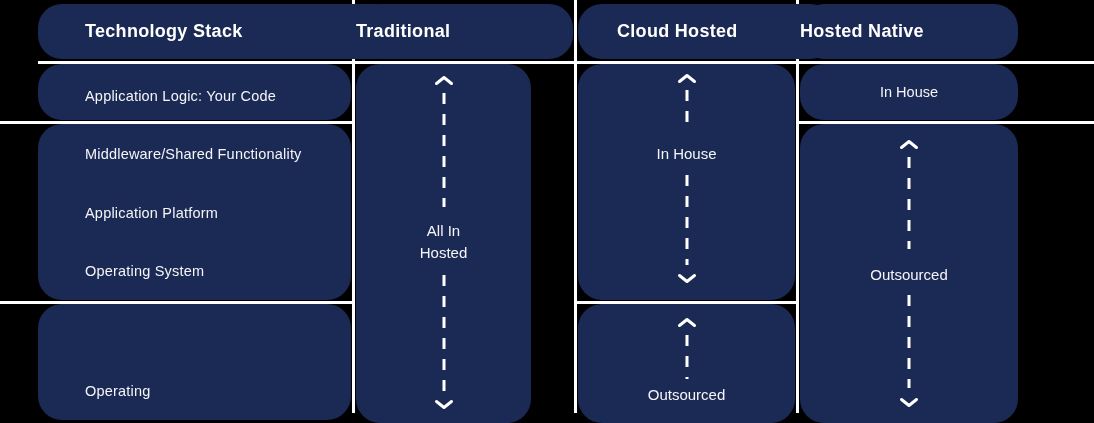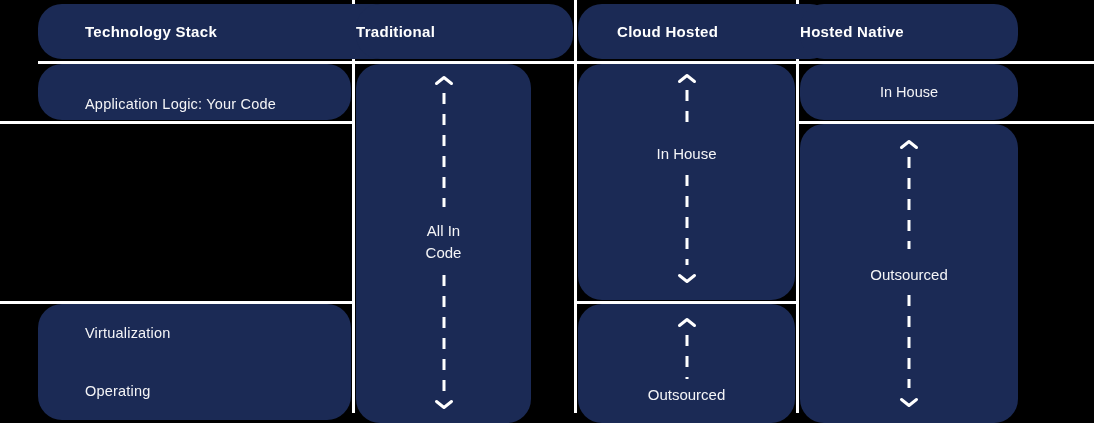--- a/index.html
+++ b/index.html
@@ -24,21 +24,21 @@
     border-radius: 24px;
   }
   .vline, .hline { position: absolute; background: var(--line); }
   .vline { width: 3px; top: 0; height: 413px; }
   .hline { height: 3px; }
 
   .header-box {
     display: flex;
     align-items: center;
     font-weight: 700;
-    font-size: 15px;
+    font-size: 18px;
     letter-spacing: 0.3px;
     color: #ffffff;
   }
   .header-center { justify-content: flex-start; }
   .header-left { padding-left: 47px; }
 
   .rowlabel {
     position: absolute;
     left: 47px;
     right: 8px;
@@ -95,41 +95,45 @@
   <div class="hline" style="top:121px; left:0; width:355px;"></div>
   <div class="hline" style="top:121px; left:796px; width:298px;"></div>
   <div class="hline" style="top:301px; left:0; width:355px;"></div>
   <div class="hline" style="top:301px; left:574px; width:225px;"></div>
 
   <div class="box header-box header-left" style="left:38px; top:4px; width:313px; height:55px;">
     <span>Technology Stack</span>
   </div>
 
   <div class="box" style="left:38px; top:64px; width:313px; height:56px;">
-    <span class="rowlabel" style="top:16px; height:48px;">Application Logic: Your Code</span>
+    <span class="rowlabel" style="top:8px; height:48px;">Application Logic: Your Code</span>
   </div>
 
+  <div class="box" style="left:38px; top:124px; width:313px; height:176px;">
+    <span class="rowlabel" style="top:0; height:59px;">Middleware/Shared Functionality</span>
+    <span class="rowlabel" style="top:59px; height:59px;">Application Platform</span>
+    <span class="rowlabel" style="top:118px; height:58px;">Operating System</span>
+  </div>
 
   <div class="box" style="left:38px; top:304px; width:313px; height:116px;">
-    <span class="rowlabel" style="top:0; height:58px;">Virtualization</span>
     <span class="rowlabel" style="top:58px; height:58px;">Operating</span>
   </div>
 
   <div class="box header-box header-center" style="left:356px; top:4px; width:217px; height:55px;">
     <span>Traditional</span>
   </div>
 
   <div class="box" style="left:356px; top:64px; width:175px; height:359px;">
     <svg class="chev" style="top:11px;" viewBox="0 0 20 11">
       <path d="M2.5 8.5 L10 2.5 L17.5 8.5" fill="none" stroke="#fff" stroke-width="3" stroke-linecap="round" stroke-linejoin="round"></path>
     </svg>
     <div class="dash" style="top:29px; height:114px;"></div>
     <div class="spanlabel" style="top:156px;">
       <div>All In</div>
-      <div>Code</div>
+      <div>Hosted</div>
     </div>
     <div class="dash" style="top:211px; height:120px;"></div>
     <svg class="chev" style="top:335px;" viewBox="0 0 20 11">
       <path d="M2.5 2.5 L10 8.5 L17.5 2.5" fill="none" stroke="#fff" stroke-width="3" stroke-linecap="round" stroke-linejoin="round"></path>
     </svg>
   </div>
 
   <div class="box header-box header-center" style="left:578px; top:4px; width:217px; height:55px;padding-left:39px;">
     <span>Cloud Hosted</span>
   </div>

